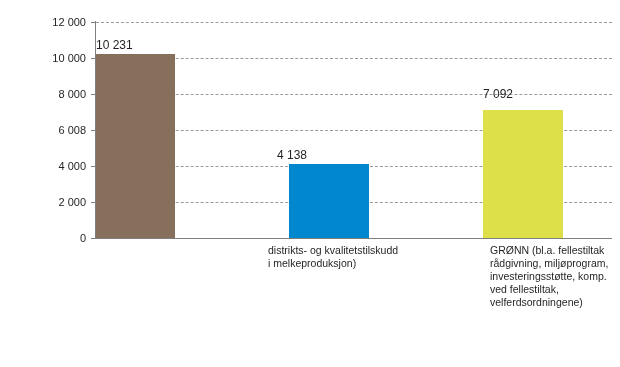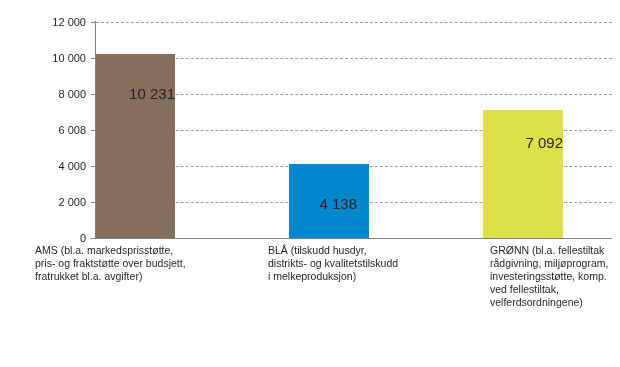--- a/index.html
+++ b/index.html
@@ -74,26 +74,25 @@
     border-top: 1px solid #7f7f7f;
   }
 
   
   .bar {
     position: absolute;
     bottom: 0;
   }
   .bar-value {
     position: absolute;
-    text-align: right;
-    font-size: 15px;
+    text-align: left;
+    font-size: 12px;
     line-height: 11px;
     color: #231f20;
     white-space: nowrap;
-    margin-top: 48px;
   }
 
   
   .cat-label {
     position: absolute;
     top: 244px;
     font-size: 10.5px;
     line-height: 13px;
     color: #231f20;
     text-align: left;
@@ -142,28 +141,22 @@
     <div class="bar" style="left:193px; width:80px; height:74.5px; background:#0087cd"></div>
     <div class="bar" style="left:387px; width:80px; height:127.7px; background:#dee04a"></div>
   </div>
 
   <div class="bar-value" style="left:96px; width:79px; top:40px"><span>10 231</span></div>
   <div class="bar-value" style="left:277px; width:80px; top:150px"><span>4 138</span></div>
   <div class="bar-value" style="left:483px; width:80px; top:89px"><span>7 092</span></div>
 
   <div class="axis-line-x"></div>
 
-  <div class="cat-label" style="left:35px; width:200px;">
-    <div>AMS (bl.a. markedsprisstøtte,</div>
-    <div>pris- og fraktstøtte over budsjett,</div>
-    <div>fratrukket bl.a. avgifter)</div>
-  </div>
 
   <div class="cat-label" style="left:268px; width:190px;">
-    <div>BLÅ (tilskudd husdyr,</div>
     <div>distrikts- og kvalitetstilskudd</div>
     <div>i melkeproduksjon)</div>
   </div>
 
   <div class="cat-label" style="left:490px; width:150px;">
     <div>GRØNN (bl.a. fellestiltak</div>
     <div>rådgivning, miljøprogram,</div>
     <div>investeringsstøtte, komp.</div>
     <div>ved fellestiltak,</div>
     <div>velferdsordningene)</div>

